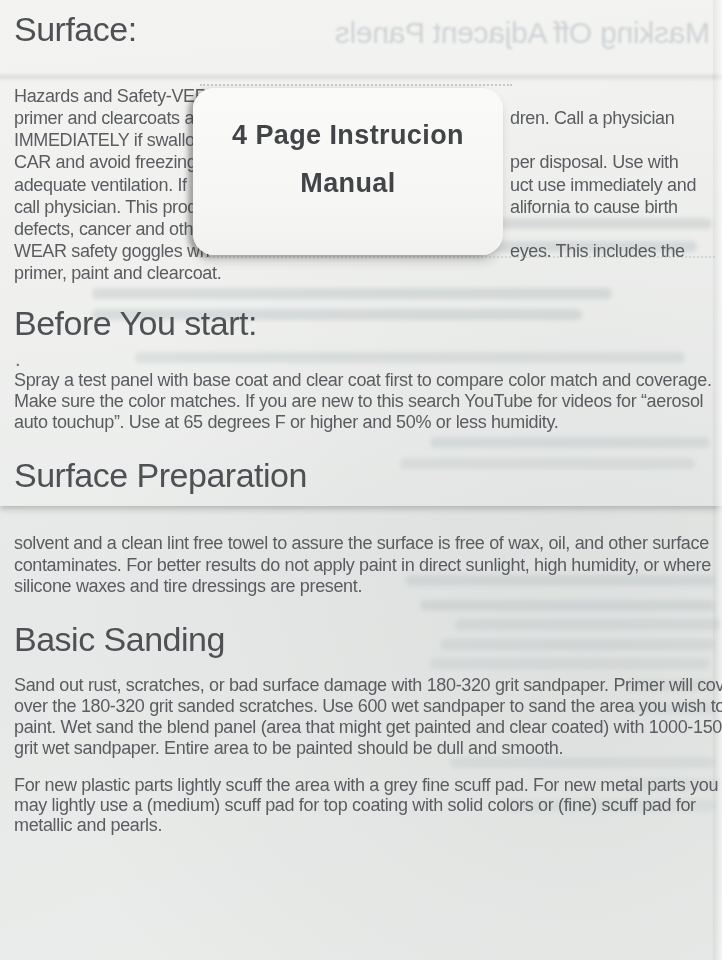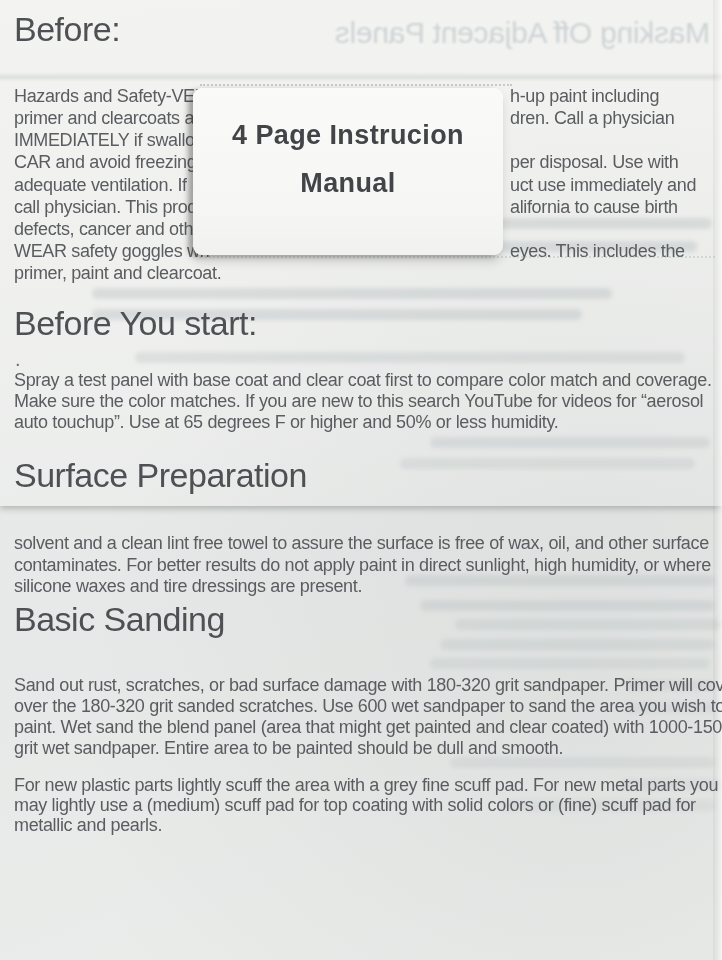--- a/index.html
+++ b/index.html
@@ -29,21 +29,21 @@
   
   .h{position:absolute;left:14px;font-size:34px;font-weight:400;
     letter-spacing:-0.5px;color:#4e5053;white-space:nowrap;z-index:3;}
   .t{position:absolute;font-size:18px;letter-spacing:-0.35px;
     color:#5a5c60;white-space:nowrap;z-index:2;}
   .frag-right{left:510px;}
   .frag-left{left:14px;}
   .stray{position:absolute;left:15px;top:348px;font-size:20px;color:#6a6c6e;z-index:3;}
   
   .sticker{position:absolute;left:193px;top:88px;width:310px;height:167px;
-    border-radius:9px;z-index:5;text-align:center;
+    border-radius:21px;z-index:5;text-align:center;
     background:linear-gradient(180deg,#fafbf9 0%,#f6f7f4 70%,#f1f2ef 100%);
     box-shadow:-5px 2px 5px rgba(48,50,48,0.35),-1px 7px 10px rgba(48,50,48,0.16);}
   .sticker-l1{margin-top:32px;font-size:27px;font-weight:bold;color:#434447;letter-spacing:0.4px;}
   .sticker-l2{margin-top:17px;font-size:27px;font-weight:bold;color:#434447;letter-spacing:0.4px;}
   .perf{position:absolute;border-top:2px dotted rgba(120,126,120,0.35);z-index:4;}
 </style>
 </head>
 <body>
 
 <div class="photo">
@@ -66,24 +66,23 @@
   <div class="gbar" style="top:600px;left:420px;width:295px;opacity:.8"></div>
   <div class="gbar" style="top:619px;left:455px;width:265px;opacity:.7"></div>
   <div class="gbar" style="top:639px;left:440px;width:275px;opacity:.7"></div>
   <div class="gbar" style="top:658px;left:430px;width:280px;opacity:.6"></div>
   <div class="gbar" style="top:680px;left:625px;width:90px;opacity:.6"></div>
   <div class="gbar" style="top:702px;left:625px;width:90px;opacity:.5"></div>
   <div class="gbar" style="top:757px;left:450px;width:265px;opacity:.6"></div>
   <div class="gbar" style="top:779px;left:620px;width:100px;opacity:.5"></div>
   <div class="gbar" style="top:800px;left:500px;width:215px;opacity:.5"></div>
 
-  <div class="h" style="top:10px">Before:</div>
+  <div class="h" style="top:10px">Surface:</div>
 
   <div class="t frag-left" style="top:86px">Hazards and Safety-VERY</div>
-  <div class="t frag-right" style="top:86px">h-up paint including</div>
   <div class="t frag-left" style="top:108px">primer and clearcoats ar</div>
   <div class="t frag-right" style="top:108px">dren. Call a physician</div>
   <div class="t frag-left" style="top:130px">IMMEDIATELY if swallow</div>
   <div class="t frag-left" style="top:152px">CAR and avoid freezing.</div>
   <div class="t frag-left" style="top:175px">adequate ventilation. If</div>
   <div class="t frag-right" style="top:152px">per disposal. Use with</div>
   <div class="t frag-right" style="top:175px">uct use immediately and</div>
   <div class="t frag-left" style="top:197px">call physician. This produ</div>
   <div class="t frag-right" style="top:197px">alifornia to cause birth</div>
   <div class="t frag-left" style="top:219px">defects, cancer and othe</div>
@@ -102,21 +101,21 @@
   <div class="stray">.</div>
   <div class="t frag-left" style="top:370px">Spray a test panel with base coat and clear coat first to compare color match and coverage.</div>
   <div class="t frag-left" style="top:391px">Make sure the color matches.  If you are new to this search YouTube for videos for “aerosol</div>
   <div class="t frag-left" style="top:412px">auto touchup”.  Use at 65 degrees F or higher and 50% or less humidity.</div>
 
   <div class="h" style="top:456px">Surface Preparation</div>
   <div class="t frag-left" style="top:533px">solvent and a clean lint free towel to assure the surface is free of wax, oil, and other surface</div>
   <div class="t frag-left" style="top:555px">contaminates. For better results do not apply paint in direct sunlight, high humidity, or where</div>
   <div class="t frag-left" style="top:576px">silicone waxes and tire dressings are present.</div>
 
-  <div class="h" style="top:600px">Basic Sanding</div>
+  <div class="h" style="top:620px">Basic Sanding</div>
   <div class="t frag-left" style="top:675px">Sand out rust, scratches, or bad surface damage with 180-320 grit sandpaper. Primer will cover</div>
   <div class="t frag-left" style="top:696px">over the 180-320 grit sanded scratches. Use 600 wet sandpaper to sand the area you wish to</div>
   <div class="t frag-left" style="top:717px">paint. Wet sand the blend panel (area that might get painted and clear coated) with 1000-1500</div>
   <div class="t frag-left" style="top:738px">grit wet sandpaper. Entire area to be painted should be dull and smooth.</div>
 
   <div class="t frag-left" style="top:775px">For new plastic parts lightly scuff the area with a grey fine scuff pad. For new metal parts you</div>
   <div class="t frag-left" style="top:795px">may lightly use a (medium) scuff pad for top coating with solid colors or (fine) scuff pad for</div>
   <div class="t frag-left" style="top:815px">metallic and pearls.</div>
 
 </div>

